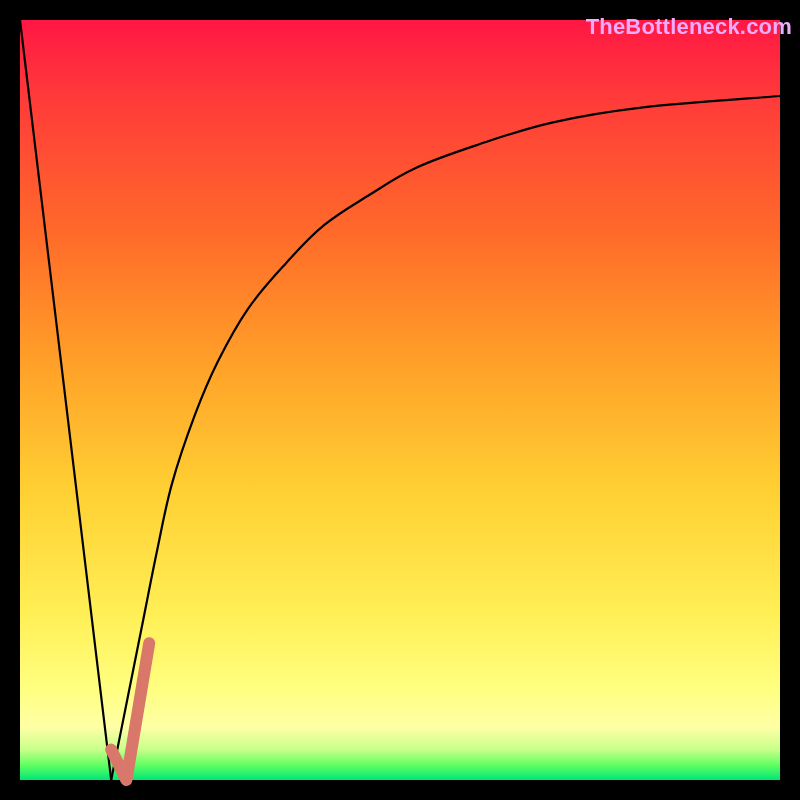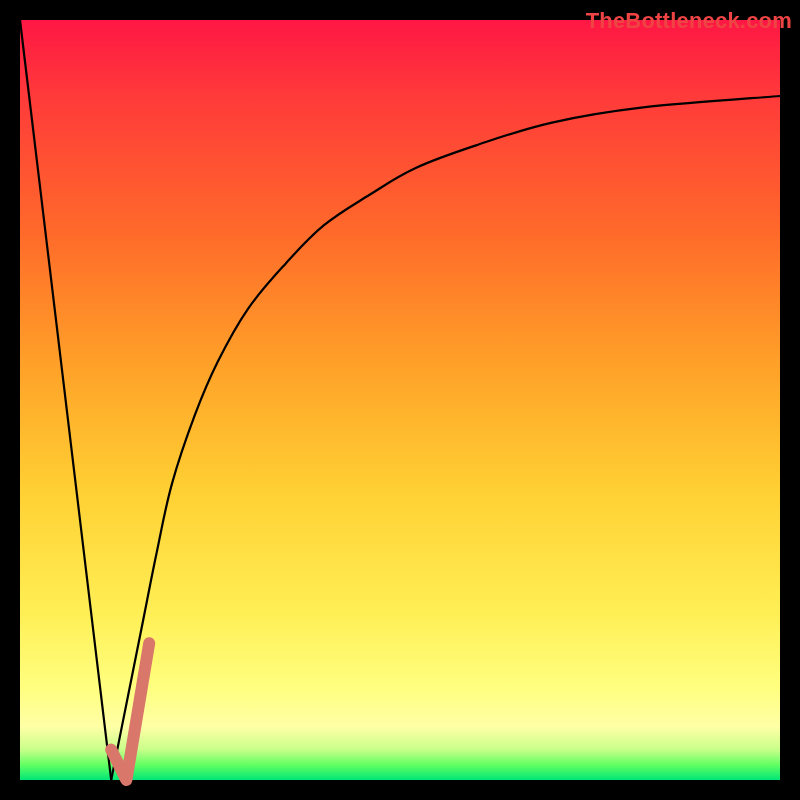--- a/index.html
+++ b/index.html
@@ -42,26 +42,26 @@
   .svg-layer {
     position: absolute;
     left: 20px;
     top: 20px;
     width: 760px;
     height: 760px;
     overflow: visible;
   }
   .watermark {
     position: absolute;
-    top: 8px;
+    top: 14px;
     right: 8px;
     font-family: Arial, Helvetica, sans-serif;
     font-size: 22px;
     font-weight: 600;
-    color: #ef4444;
+    color: #f0abfc;
     letter-spacing: 0.2px;
     user-select: none;
   }
 </style>
 </head>
 <body>
 
 <div class="frame">
   <div class="plot-bg"></div>
 

